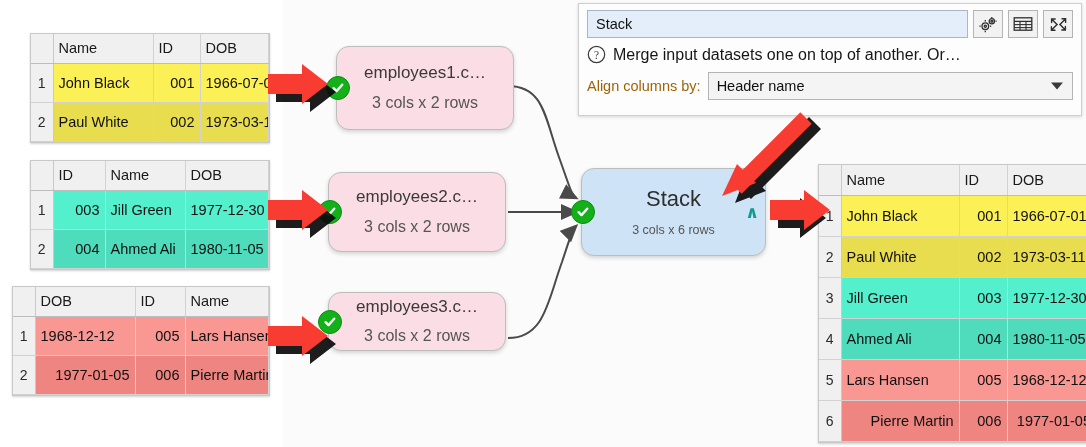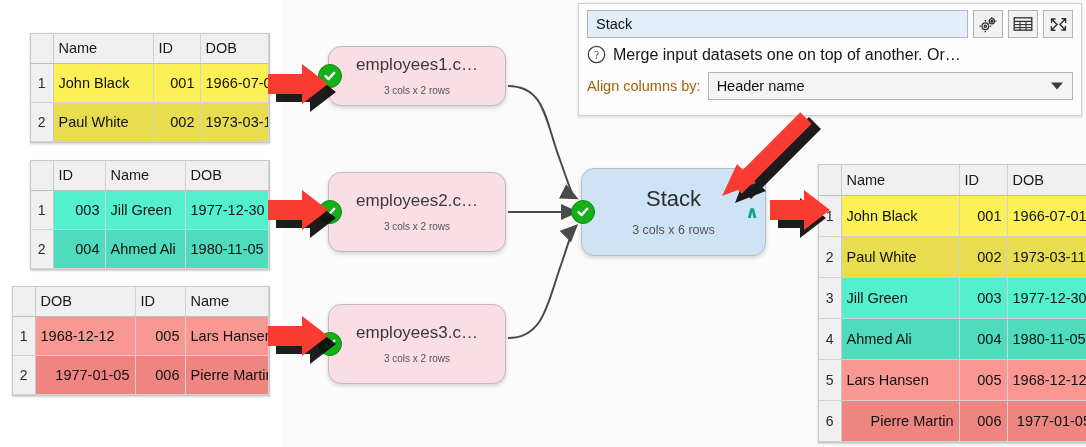--- a/index.html
+++ b/index.html
@@ -85,26 +85,26 @@
     position:absolute;
     border-radius:13px;
     box-sizing:border-box;
     border:1px solid #bdbdbd;
     box-shadow:0 2px 4px rgba(0,0,0,.16);
     display:flex;flex-direction:column;
     align-items:center;justify-content:center;
     color:#333;
   }
   .node .node-title{font-size:17px;color:#3a3a3a;line-height:1.1;}
-  .node .node-sub{font-size:10px;color:#555;margin-top:11px;}
+  .node .node-sub{font-size:16px;color:#555;margin-top:11px;}
   .node-pink{background:#fbdde5;}
   .node-blue{background:#cfe3f7;}
-  #node-employees1{left:328px;top:46px;width:178px;height:60px;}
+  #node-employees1{left:336px;top:46px;width:178px;height:84px;}
   #node-employees2{left:328px;top:172px;width:178px;height:80px;}
-  #node-employees3{left:328px;top:304px;width:178px;height:80px;}
+  #node-employees3{left:328px;top:292px;width:178px;height:59px;}
   #node-stack{left:581px;top:168px;width:185px;height:88px;}
   #node-stack .node-title{font-size:22px;color:#2e2e2e;}
   #node-stack .node-sub{font-size:12.5px;margin-top:12px;}
 
   
   .ok-badge{
     position:absolute;left:-11px;top:50%;transform:translateY(-50%);
     width:22px;height:22px;border-radius:50%;
     background:#13b019;border:1px solid #0c8c12;
     display:flex;align-items:center;justify-content:center;

